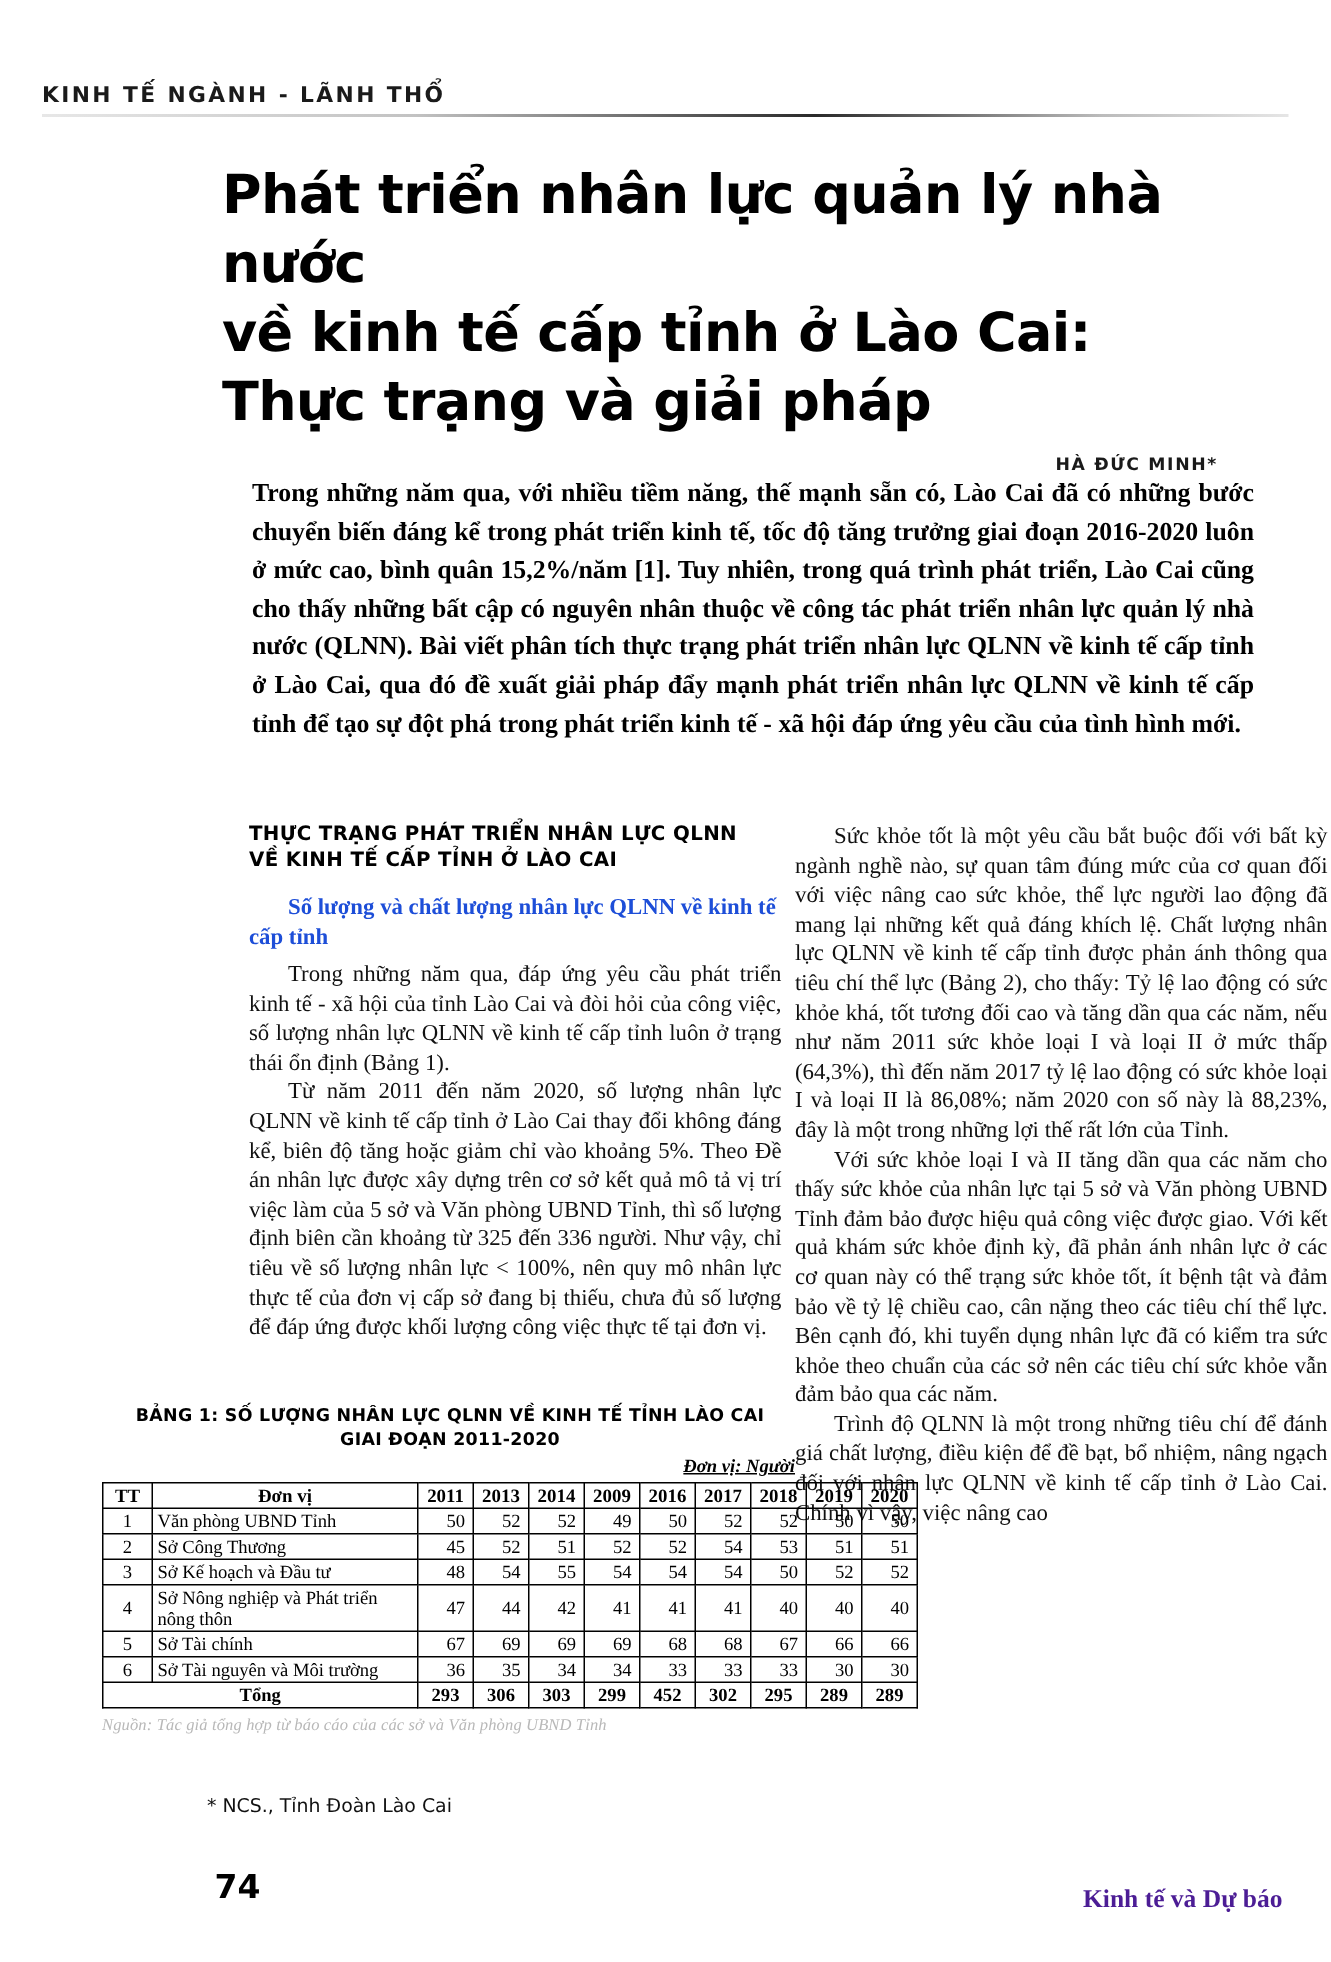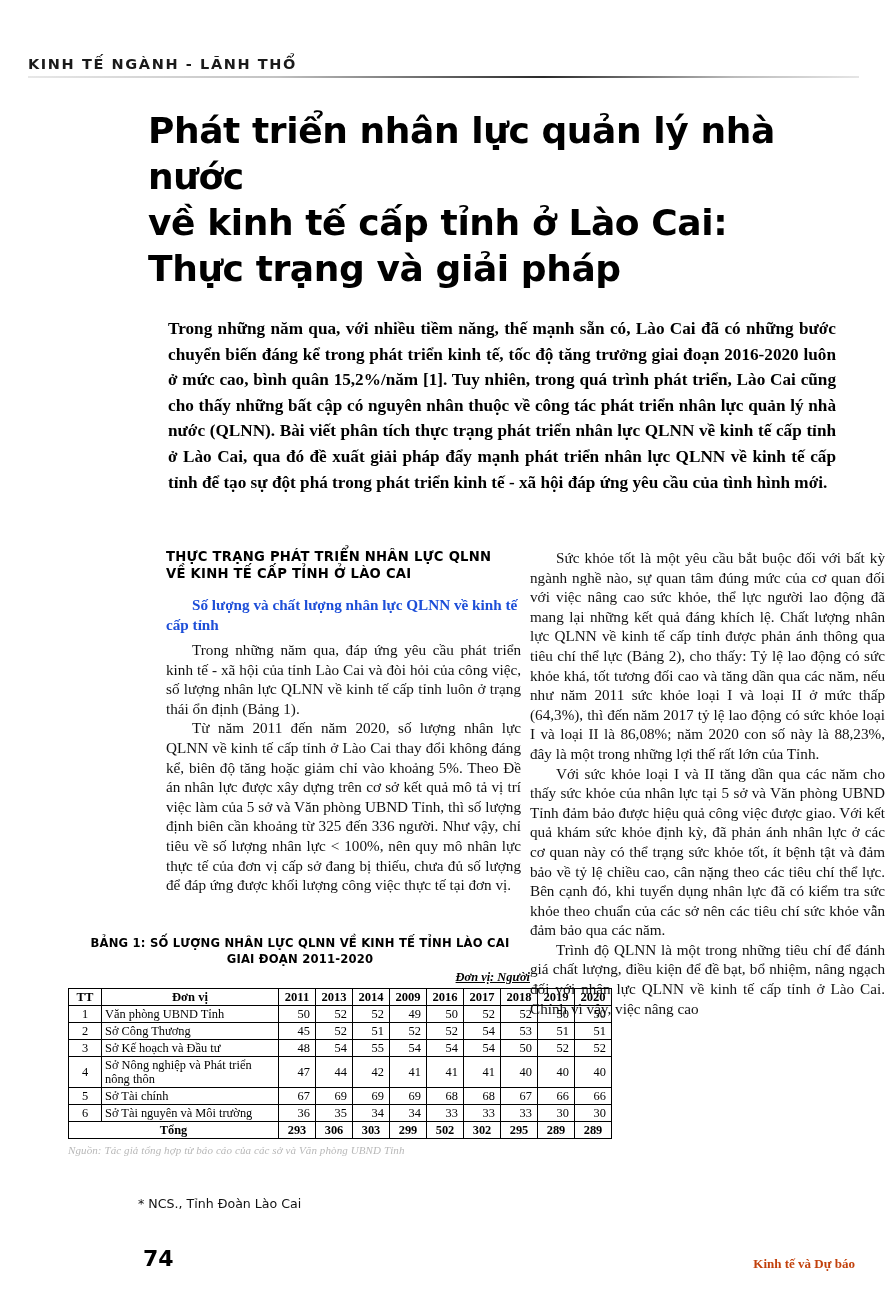--- a/index.html
+++ b/index.html
@@ -214,38 +214,39 @@
     font-weight: bold;
     font-size: 22px;
     color: #000;
   }
   .journal {
     position: absolute;
     right: 32px;
     top: 1256px;
     font-family: "Liberation Serif", serif;
     font-weight: bold;
-    font-size: 13px;
-    color: #c2410c;
+    font-size: 17px;
+    color: #4c1d95;
   }
 </style>
 </head>
 <body>
 
 <div class="page">
 
   <div class="running-header">
     <div class="rh-text">KINH TẾ NGÀNH - LÃNH THỔ</div>
     <div class="rh-rule"></div>
   </div>
 
   <div class="title-block">
     <div class="title-line">Phát triển nhân lực quản lý nhà nước</div>
     <div class="title-line">về kinh tế cấp tỉnh ở Lào Cai:</div>
     <div class="title-line">Thực trạng và giải pháp</div>
+    <div class="byline">HÀ ĐỨC MINH*</div>
   </div>
 
   <div class="abstract">Trong những năm qua, với nhiều tiềm năng, thế mạnh sẵn có, Lào Cai đã có những bước chuyển biến đáng kể trong phát triển kinh tế, tốc độ tăng trưởng giai đoạn 2016-2020 luôn ở mức cao, bình quân 15,2%/năm [1]. Tuy nhiên, trong quá trình phát triển, Lào Cai cũng cho thấy những bất cập có nguyên nhân thuộc về công tác phát triển nhân lực quản lý nhà nước (QLNN). Bài viết phân tích thực trạng phát triển nhân lực QLNN về kinh tế cấp tỉnh ở Lào Cai, qua đó đề xuất giải pháp đẩy mạnh phát triển nhân lực QLNN về kinh tế cấp tỉnh để tạo sự đột phá trong phát triển kinh tế - xã hội đáp ứng yêu cầu của tình hình mới.</div>
 
   <div class="columns">
 
     <div class="col col-left">
       <div class="sec-head">
         <div>THỰC TRẠNG PHÁT TRIỂN NHÂN LỰC QLNN</div>
         <div>VỀ KINH TẾ CẤP TỈNH Ở LÀO CAI</div>
@@ -362,21 +363,21 @@
           <td class="c-num">33</td>
           <td class="c-num">30</td>
           <td class="c-num">30</td>
         </tr>
         <tr class="total">
           <td class="c-name" colspan="2">Tổng</td>
           <td class="c-num">293</td>
           <td class="c-num">306</td>
           <td class="c-num">303</td>
           <td class="c-num">299</td>
-          <td class="c-num">502</td>
+          <td class="c-num">452</td>
           <td class="c-num">302</td>
           <td class="c-num">295</td>
           <td class="c-num">289</td>
           <td class="c-num">289</td>
         </tr>
       </tbody>
     </table>
 
     <div class="tbl-source">Nguồn: Tác giả tổng hợp từ báo cáo của các sở và Văn phòng UBND Tỉnh</div>
   </div>

